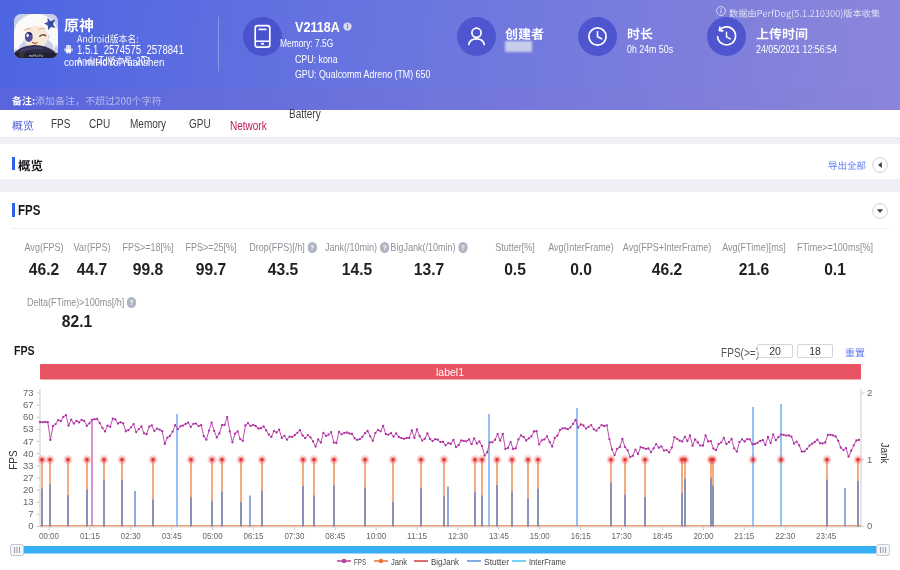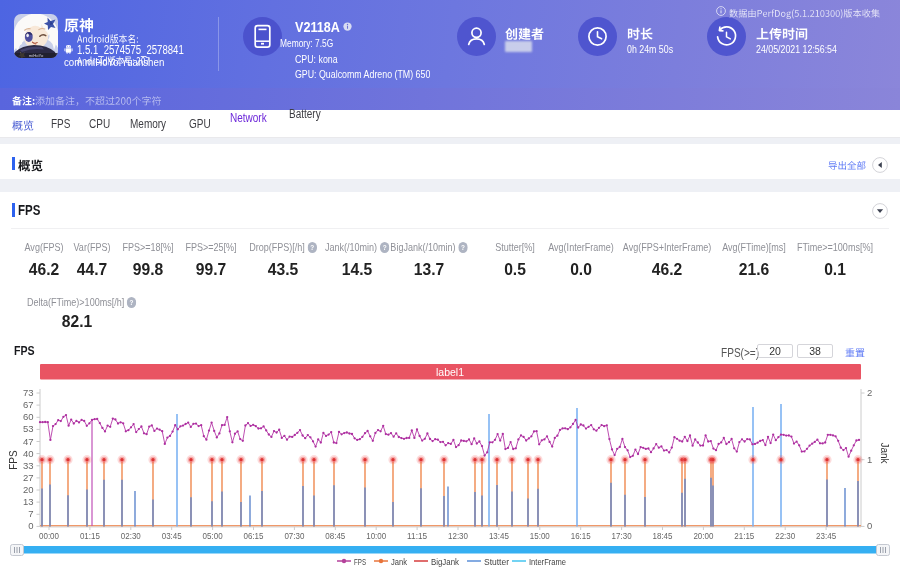--- a/index.html
+++ b/index.html
@@ -156,21 +156,21 @@
 <div class="abs" style="left:0;top:138px;width:900px;height:6px;background:#eef0f5"></div>
 <div style="position:absolute;left:12.0px;top:118.0px;">
     <svg width="22.0" height="14.5" viewBox="0 -11.66 22.0 14.5" style="display:block;overflow:visible">
       <path d="M6.9 -4C7 -4 7.3 -4.1 7.7 -4.1H8.2C7.8 -2.5 7.1 -0.9 5.7 0.5C5.9 0.6 6.2 0.8 6.3 0.9C7.3 -0.1 8 -1.3 8.4 -2.5V-0.2C8.4 0.3 8.5 0.5 8.6 0.6C8.8 0.7 9 0.8 9.2 0.8C9.3 0.8 9.5 0.8 9.6 0.8C9.8 0.8 10 0.7 10.1 0.6C10.3 0.5 10.4 0.4 10.4 0.2C10.5 -0 10.5 -0.6 10.5 -1.2C10.4 -1.2 10.1 -1.4 10 -1.5C10 -0.9 10 -0.4 10 -0.2C10 -0.1 9.9 -0 9.9 0C9.8 0.1 9.7 0.1 9.6 0.1C9.5 0.1 9.4 0.1 9.3 0.1C9.3 0.1 9.2 0.1 9.1 0C9.1 -0 9.1 -0.1 9.1 -0.2V-3.5H8.7L8.9 -4.1H10.5V-4.8H9C9.2 -5.9 9.2 -7 9.2 -7.9H10.3V-8.6H6.9V-7.9H8.6C8.6 -7 8.5 -5.9 8.3 -4.8H7.5C7.6 -5.5 7.8 -6.7 7.9 -7.2H7.3C7.2 -6.7 7 -5.1 6.9 -4.9C6.8 -4.7 6.7 -4.6 6.6 -4.6C6.7 -4.5 6.8 -4.1 6.9 -4ZM5.7 -6V-4.7H4.4V-6ZM5.7 -6.6H4.4V-7.9H5.7ZM3.7 -0.1C3.8 -0.3 4.1 -0.5 5.9 -1.6C6 -1.3 6.1 -1.1 6.1 -0.9L6.7 -1.2C6.6 -1.7 6.2 -2.7 5.8 -3.4L5.2 -3.1C5.4 -2.8 5.5 -2.5 5.7 -2.1L4.4 -1.4V-4H6.4V-8.6H3.7V-1.6C3.7 -1.1 3.5 -0.8 3.3 -0.6C3.4 -0.5 3.6 -0.2 3.7 -0.1ZM1.7 -9.2V-6.9H0.6V-6.1H1.7C1.5 -4.6 0.9 -2.9 0.3 -1.9C0.5 -1.7 0.7 -1.4 0.8 -1.2C1.1 -1.8 1.5 -2.7 1.7 -3.7V0.9H2.5V-4.6C2.7 -4.1 3 -3.5 3.1 -3.2L3.6 -3.9C3.4 -4.2 2.7 -5.4 2.5 -5.7V-6.1H3.4V-6.9H2.5V-9.2Z M18.1 -6.9C18.6 -6.4 19.3 -5.6 19.5 -5.1L20.3 -5.5C20 -6 19.4 -6.7 18.8 -7.2ZM12.3 -8.6V-5.5H13.1V-8.6ZM14.6 -9.1V-5.2H15.4V-9.1ZM16.8 -2V-0.3C16.8 0.5 17.1 0.7 18.2 0.7C18.4 0.7 19.9 0.7 20.1 0.7C21 0.7 21.2 0.4 21.3 -0.8C21.1 -0.9 20.8 -1 20.6 -1.1C20.5 -0.1 20.5 0 20 0C19.7 0 18.5 0 18.2 0C17.7 0 17.6 -0 17.6 -0.3V-2ZM16 -3.6V-2.7C16 -1.8 15.7 -0.6 11.7 0.2C11.9 0.4 12.1 0.7 12.3 0.9C16.4 -0.1 16.9 -1.6 16.9 -2.7V-3.6ZM13.2 -4.8V-1.3H14V-4.1H19.2V-1.4H20V-4.8ZM17.4 -9.3C17.1 -8 16.6 -6.8 16 -6C16.2 -5.9 16.5 -5.7 16.7 -5.5C17 -6 17.4 -6.7 17.7 -7.4H21.3V-8.1H18C18.1 -8.4 18.1 -8.8 18.2 -9.1Z" fill="#4c5fd4"></path>
     </svg>
   </div>
 <div class="abs" style="left:51px;top:117px;font-size:12.5px;color:#3d3d42"><span class="cx" style="transform:scaleX(.8)">FPS</span></div>
 <div class="abs" style="left:89px;top:117px;font-size:12.5px;color:#3d3d42"><span class="cx" style="transform:scaleX(.8)">CPU</span></div>
 <div class="abs" style="left:130px;top:117px;font-size:12.5px;color:#3d3d42"><span class="cx" style="transform:scaleX(.8)">Memory</span></div>
 <div class="abs" style="left:189px;top:117px;font-size:12.5px;color:#3d3d42"><span class="cx" style="transform:scaleX(.8)">GPU</span></div>
-<div class="abs" style="left:230px;top:111px;font-size:12.5px;color:#6d28d9"><span class="cx" style="transform:scaleX(.8)">Network</span></div>
+<div class="abs" style="left:230px;top:119px;font-size:12.5px;color:#be185d"><span class="cx" style="transform:scaleX(.8)">Network</span></div>
 <div class="abs" style="left:289px;top:107px;font-size:12.5px;color:#3d3d42"><span class="cx" style="transform:scaleX(.8)">Battery</span></div>
 <div class="abs" style="left:0;top:144px;width:900px;height:35px;background:#fff"></div>
 <div class="abs" style="left:0;top:179px;width:900px;height:13px;background:#eef0f5"></div>
 <div class="abs" style="left:12px;top:156.5px;width:2.5px;height:13.5px;background:#2d62ef"></div>
 <div style="position:absolute;left:17.5px;top:157.0px;">
     <svg width="25.0" height="16.5" viewBox="0 -13.25 25.0 16.5" style="display:block;overflow:visible">
       <path d="M1.7 -10.6V-8.1H0.5V-6.7H1.7V-6.7C1.4 -5.2 0.8 -3.4 0.2 -2.4C0.4 -2 0.8 -1.5 0.9 -1.1C1.2 -1.5 1.4 -2.1 1.7 -2.9V1.1H3V-4.4C3.2 -3.9 3.4 -3.4 3.5 -3L4.2 -4.2V-2.2C4.2 -1.6 3.9 -1.1 3.6 -0.9C3.8 -0.7 4.2 -0.2 4.3 0.1C4.5 -0.2 4.8 -0.5 6.7 -1.6L6.8 -1L7.9 -1.6C7.7 -2.2 7.2 -3.3 6.8 -4.1L5.9 -3.6C6 -3.3 6.2 -3 6.3 -2.6L5.4 -2.1V-4.4H7.4V-5.4C7.5 -5.1 7.7 -4.6 7.8 -4.4C7.9 -4.5 8.3 -4.5 8.7 -4.5H9.1C8.7 -2.8 7.9 -1.1 6.4 0.4C6.7 0.6 7.2 1 7.4 1.2C8.3 0.2 9 -0.8 9.4 -1.8V-0.4C9.4 0.3 9.5 0.5 9.7 0.7C9.9 0.9 10.1 1 10.4 1C10.6 1 10.8 1 11 1C11.2 1 11.4 0.9 11.6 0.8C11.8 0.7 11.9 0.5 11.9 0.2C12 -0.1 12.1 -0.8 12.1 -1.4C11.8 -1.5 11.5 -1.7 11.3 -1.8C11.3 -1.2 11.3 -0.8 11.3 -0.6C11.2 -0.4 11.2 -0.3 11.2 -0.3C11.1 -0.2 11.1 -0.2 11 -0.2C10.9 -0.2 10.8 -0.2 10.8 -0.2C10.7 -0.2 10.6 -0.2 10.6 -0.3C10.5 -0.3 10.5 -0.4 10.5 -0.5V-4H10.2L10.3 -4.5H12L12 -5.8H10.6C10.7 -6.9 10.8 -7.9 10.8 -8.8H11.8V-10H7.7V-8.8H9.6C9.6 -7.9 9.6 -6.9 9.4 -5.8H8.8L9.2 -8.2H8.1C8 -7.6 7.8 -6 7.7 -5.8C7.6 -5.6 7.5 -5.5 7.4 -5.4V-10H4.2V-4.3C4 -4.7 3.2 -6.2 3 -6.6V-6.7H4V-8.1H3V-10.6ZM6.3 -6.7V-5.6H5.4V-6.7ZM6.3 -7.8H5.4V-8.8H6.3Z M20.8 -7.6C21.2 -7.1 21.7 -6.3 21.9 -5.7L23.3 -6.3C23 -6.8 22.5 -7.6 22.1 -8.1ZM13.8 -9.9V-6.2H15.2V-9.9ZM16.4 -10.5V-5.9H17.9V-10.5ZM14.7 -5.6V-1.5H16.1V-4.2H21.4V-1.7H23V-5.6ZM19.6 -10.7C19.3 -9.2 18.7 -7.8 18 -6.9C18.4 -6.7 19 -6.3 19.3 -6.1C19.7 -6.7 20.1 -7.4 20.4 -8.2H24.3V-9.5H20.8L21 -10.4ZM17.9 -3.8V-2.8C17.9 -2 17.5 -0.9 13.2 -0.1C13.6 0.2 14 0.8 14.2 1.1C17 0.5 18.4 -0.4 19 -1.2V-0.7C19 0.6 19.3 1 20.9 1C21.2 1 22.4 1 22.7 1C23.9 1 24.2 0.6 24.4 -0.9C24 -1 23.4 -1.2 23.1 -1.4C23.1 -0.4 23 -0.3 22.6 -0.3C22.3 -0.3 21.3 -0.3 21.1 -0.3C20.6 -0.3 20.5 -0.3 20.5 -0.7V-2.3H19.4C19.4 -2.5 19.5 -2.6 19.5 -2.8V-3.8Z" fill="#17181c"></path>
     </svg>
   </div>
 <div style="position:absolute;left:828.0px;top:159.0px;">
@@ -228,21 +228,21 @@
 <div class="abs" style="left:835px;top:241px;transform:translateX(-50%) scaleX(.86);font-size:10.5px;color:#8f9097;white-space:nowrap">FTime&gt;=100ms[%]</div>
 <div class="abs" style="left:835px;top:259.5px;transform:translateX(-50%) scaleX(.92);font-size:17px;font-weight:bold;color:#222">0.1</div>
 <div class="abs" style="left:27px;top:295.5px;font-size:10.5px;color:#8f9097;white-space:nowrap;transform:scaleX(.86);transform-origin:left center">Delta(FTime)&gt;100ms[/h]<svg width="11" height="11" viewBox="0 0 12 12" style="vertical-align:-2px;margin-left:3px">
       <circle cx="6" cy="6" r="6" fill="#aeb4c2"></circle>
       <text x="6" y="8.8" font-size="8.2" font-weight="bold" fill="#fff" text-anchor="middle" font-family="Liberation Sans">?</text>
     </svg></div>
 <div class="abs" style="left:77px;top:311.5px;transform:translateX(-50%) scaleX(.92);font-size:17px;font-weight:bold;color:#222">82.1</div>
 <div class="abs" style="left:14px;top:344px;font-size:12.5px;font-weight:bold;color:#17181c"><span class="cx" style="transform:scaleX(.85)">FPS</span></div>
 <div class="abs" style="left:721px;top:346px;font-size:12px;color:#555"><span class="cx">FPS(&gt;=)</span></div>
 <div class="abs" style="left:757px;top:344px;width:36px;height:14px;border:1px solid #d5d5da;border-radius:2px;font-size:10.5px;color:#333;text-align:center;line-height:12px">20</div>
-<div class="abs" style="left:797px;top:344px;width:36px;height:14px;border:1px solid #d5d5da;border-radius:2px;font-size:10.5px;color:#333;text-align:center;line-height:12px">38</div>
+<div class="abs" style="left:797px;top:344px;width:36px;height:14px;border:1px solid #d5d5da;border-radius:2px;font-size:10.5px;color:#333;text-align:center;line-height:12px">18</div>
 <div style="position:absolute;left:845.0px;top:346.0px;">
     <svg width="20.0" height="13.2" viewBox="0 -10.60 20.0 13.2" style="display:block;overflow:visible">
       <path d="M1.6 -5.4V-2.3H4.6V-1.6H1.3V-1H4.6V-0.1H0.5V0.5H9.5V-0.1H5.3V-1H8.9V-1.6H5.3V-2.3H8.5V-5.4H5.3V-6H9.4V-6.6H5.3V-7.4C6.5 -7.5 7.6 -7.6 8.5 -7.8L8.1 -8.3C6.5 -8.1 3.7 -7.9 1.3 -7.8C1.4 -7.7 1.5 -7.4 1.5 -7.2C2.5 -7.2 3.5 -7.3 4.6 -7.3V-6.6H0.6V-6H4.6V-5.4ZM2.3 -3.6H4.6V-2.8H2.3ZM5.3 -3.6H7.7V-2.8H5.3ZM2.3 -4.9H4.6V-4.1H2.3ZM5.3 -4.9H7.7V-4.1H5.3Z M16.5 -7.5H18.2V-6.6H16.5ZM14.2 -7.5H15.8V-6.6H14.2ZM11.9 -7.5H13.5V-6.6H11.9ZM11.9 -4.3V-0.1H10.6V0.5H19.5V-0.1H18.1V-4.3H14.9L15.1 -4.9H19.2V-5.5H15.2L15.3 -6H19V-8H11.2V-6H14.5L14.5 -5.5H10.7V-4.9H14.4L14.2 -4.3ZM12.6 -0.1V-0.7H17.3V-0.1ZM12.6 -2.8H17.3V-2.2H12.6ZM12.6 -3.2V-3.8H17.3V-3.2ZM12.6 -1.7H17.3V-1.1H12.6Z" fill="#5c78f5" fill-opacity="border-bottom:1px solid #5c78f5"></path>
     </svg>
   </div>
 <svg width="900" height="234" viewBox="0 336 900 234" style="position:absolute;left:0;top:336px;font-family:'Liberation Sans',sans-serif">
 <rect x="40" y="364" width="821" height="15.5" rx="1" fill="#e95463"></rect>
 <text x="450" y="375.5" text-anchor="middle" font-size="10.5" fill="#fff">label1</text>
 <g font-size="9.5" fill="#666">
 <line x1="40" y1="389" x2="40" y2="526.9" stroke="#ccc"></line>

